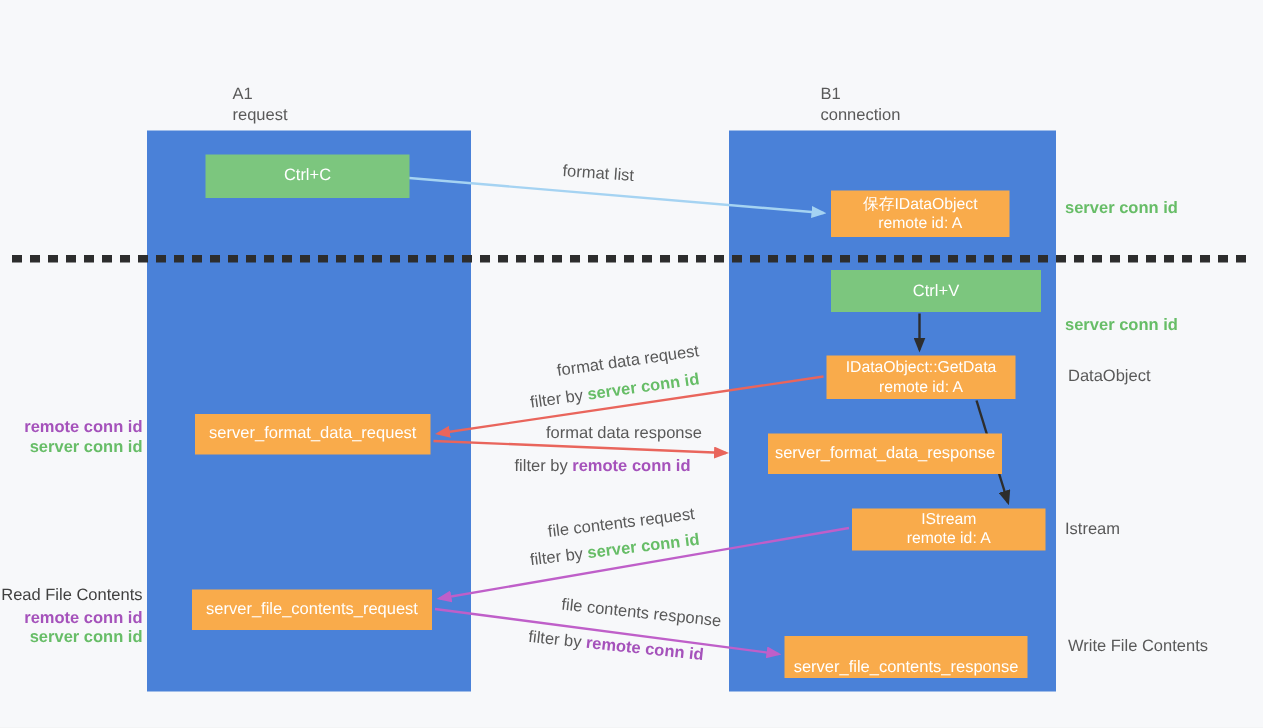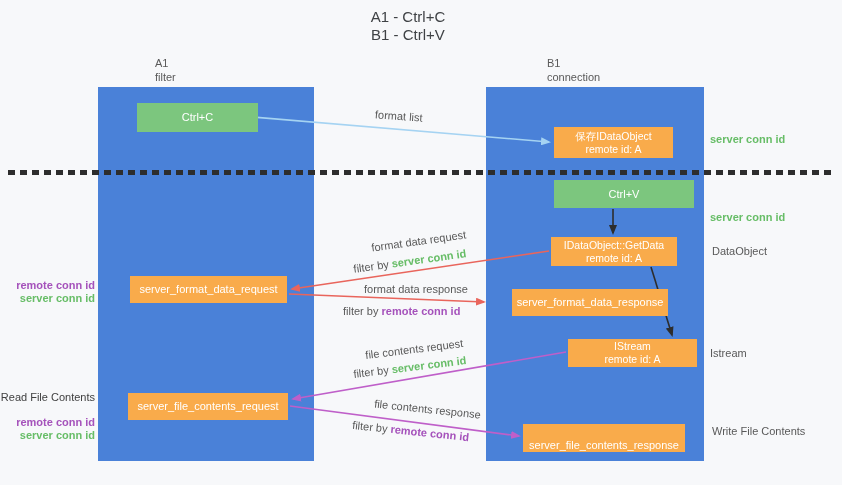--- a/index.html
+++ b/index.html
@@ -42,35 +42,31 @@
   .box.two-line{font-size:10.5px;}
 
   .lbl{position:absolute;z-index:3;font-size:11px;color:var(--text-gray);white-space:nowrap;}
   .lbl.bold-green{color:var(--text-green);font-weight:bold;}
   .lbl.bold-purple{color:var(--text-purple);font-weight:bold;}
   .lbl.dark{color:var(--text-dark);}
   .key-green{color:var(--text-green);font-weight:bold;}
   .key-purple{color:var(--text-purple);font-weight:bold;}
 
   .r-anchor{position:absolute;z-index:3;text-align:right;white-space:nowrap;font-size:11px;line-height:13px;}
-  .r-anchor .gap{margin-bottom:12px;}
+  .r-anchor .gap{margin-bottom:2px;}
 </style>
 </head>
 <body>
 
 <div class="canvas">
 
-  <div class="title">
-    <div>A1 - Ctrl+C</div>
-    <div>B1 - Ctrl+V</div>
-  </div>
 
   <div class="col-header left">
     <div>A1</div>
-    <div>filter</div>
+    <div>request</div>
   </div>
   <div class="col-header right">
     <div>B1</div>
     <div>connection</div>
   </div>
 
   <div class="column left"></div>
   <div class="column right"></div>
 
   <div class="dashed-line"></div>
@@ -92,21 +88,21 @@
     </defs>
     <line x1="253" y1="117" x2="549" y2="142" class="stroke-blue" marker-end="url(#ah-blue)"></line>
     <line x1="613" y1="209" x2="613" y2="233" class="stroke-black" marker-end="url(#ah-black)"></line>
     <line x1="651" y1="267" x2="672" y2="335" class="stroke-black" marker-end="url(#ah-black)"></line>
     <line x1="549" y1="251" x2="292" y2="289" class="stroke-red" marker-end="url(#ah-red)"></line>
     <line x1="289" y1="294" x2="484" y2="302" class="stroke-red" marker-end="url(#ah-red)"></line>
     <line x1="566" y1="352" x2="293" y2="399" class="stroke-magenta" marker-end="url(#ah-magenta)"></line>
     <line x1="290" y1="406" x2="519" y2="436" class="stroke-magenta" marker-end="url(#ah-magenta)"></line>
   </svg>
 
-  <div class="box green" style="left:137px;top:103px;width:121px;height:29px;">
+  <div class="box green" style="left:137px;top:103px;width:136px;height:29px;">
     <span>Ctrl+C</span>
   </div>
 
   <div class="box orange two-line" style="left:554px;top:127px;width:119px;height:31px;">
     <span>保存IDataObject</span>
     <span>remote id: A</span>
   </div>
 
   <div class="box green" style="left:554px;top:180px;width:140px;height:28px;">
     <span>Ctrl+V</span>

